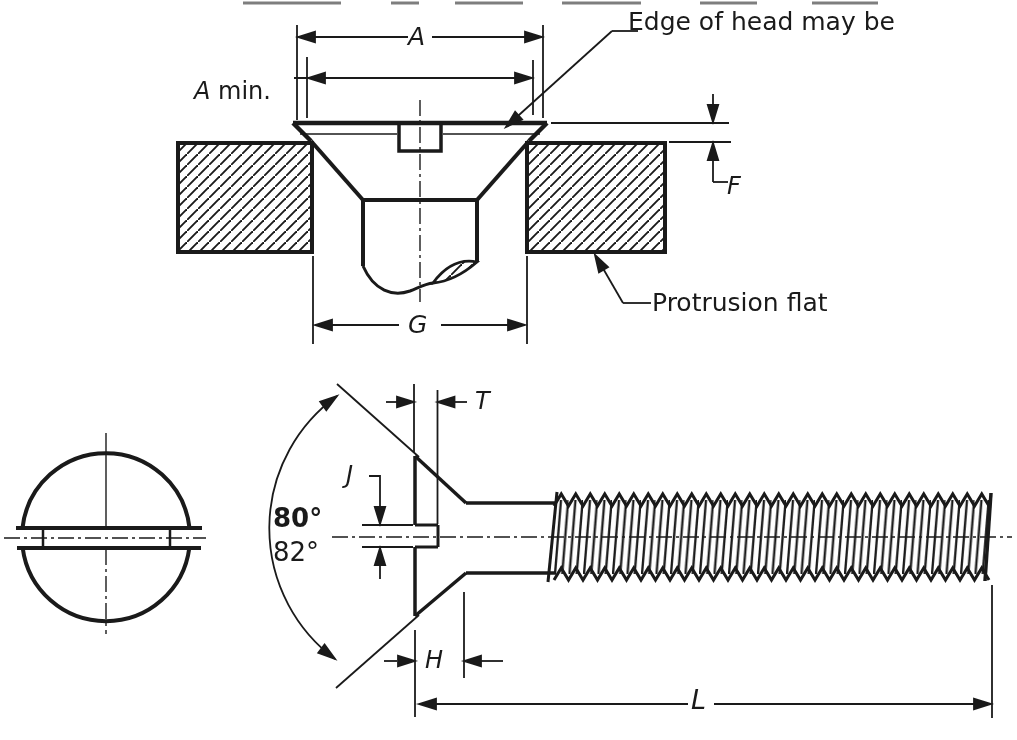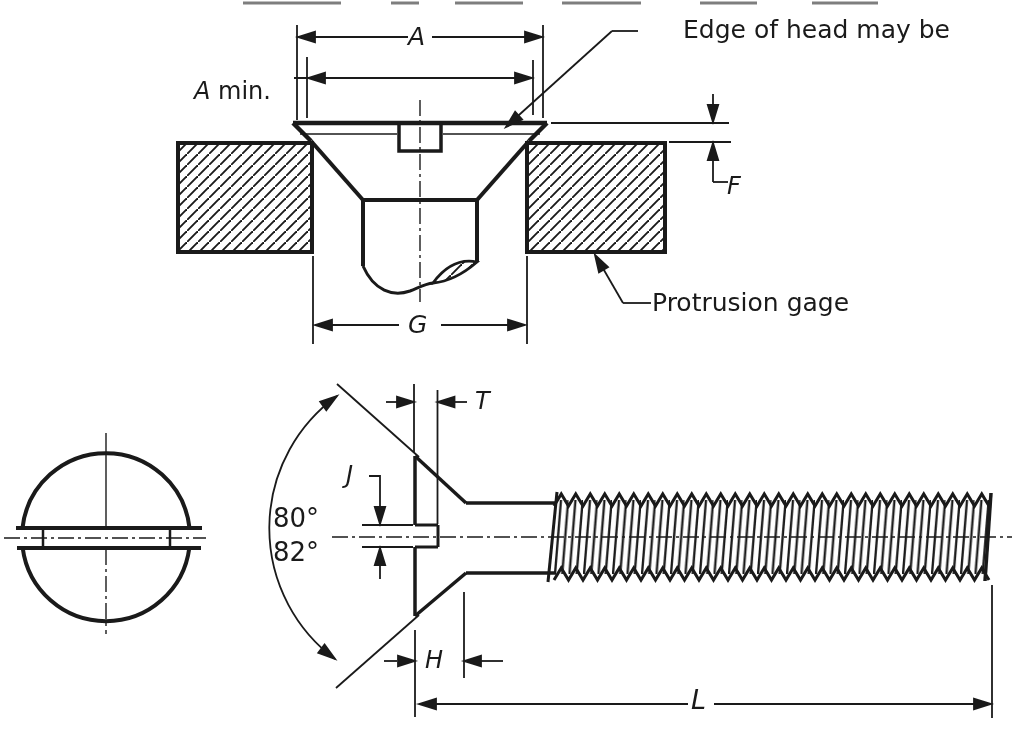--- a/index.html
+++ b/index.html
@@ -3,21 +3,21 @@
 <meta charset="utf-8">
 <style>
   html,body{margin:0;padding:0;background:#ffffff;}
   #stage{position:relative;width:1017px;height:740px;background:#ffffff;overflow:hidden;
          font-family:"DejaVu Sans","Liberation Sans",sans-serif;color:#1a1a1a;}
   #linework{position:absolute;left:0;top:0;}
   .lbl{position:absolute;color:#1a1a1a;white-space:nowrap;}
   .dim{font-style:italic;font-size:24px;}
   .note{font-size:25px;}
   .big{font-size:26px;}
-  .center{text-align:right;line-height:27px;margin-top:8px;}
+  .center{text-align:left;line-height:27px;}
 </style>
 </head>
 <body>
 
 <div id="stage">
 
 <svg id="linework" width="1017" height="740" viewBox="0 0 1017 740">
   <defs>
     <pattern id="hatch" width="11" height="11" patternUnits="userSpaceOnUse">
       <line x1="0" y1="11" x2="11" y2="0" stroke="#1a1a1a" stroke-width="1.9"></line>
@@ -204,23 +204,23 @@
 <div class="lbl" style="left:194px;top:61px;font-size:24px;margin-top:16px;"><span class="dim">A</span><span> min.</span></div>
 
 <div class="lbl note center" style="left:628px;top:8px;width:322px;">
   <div>Edge of head may be</div>
 </div>
 
 <div class="lbl dim" style="left:727px;top:172px;">F</div>
 
 <div class="lbl dim" style="left:408px;top:310px;font-size:25px;">G</div>
 
-<div class="lbl note" style="left:652px;top:288px;">Protrusion gage</div>
-
-<div class="lbl big" style="left:273px;top:503px;">80°</div>
+<div class="lbl note" style="left:652px;top:288px;">Protrusion flat</div>
+
+<div class="lbl big" style="left:273px;top:503px;font-weight:bold;">80°</div>
 
 <div class="lbl big" style="left:273px;top:537px;">82°</div>
 
 <div class="lbl dim" style="left:346px;top:461px;">J</div>
 
 <div class="lbl dim" style="left:475px;top:387px;">T</div>
 
 <div class="lbl dim" style="left:425px;top:646px;">H</div>
 
 <div class="lbl dim" style="left:691px;top:684px;font-size:27px;">L</div>

